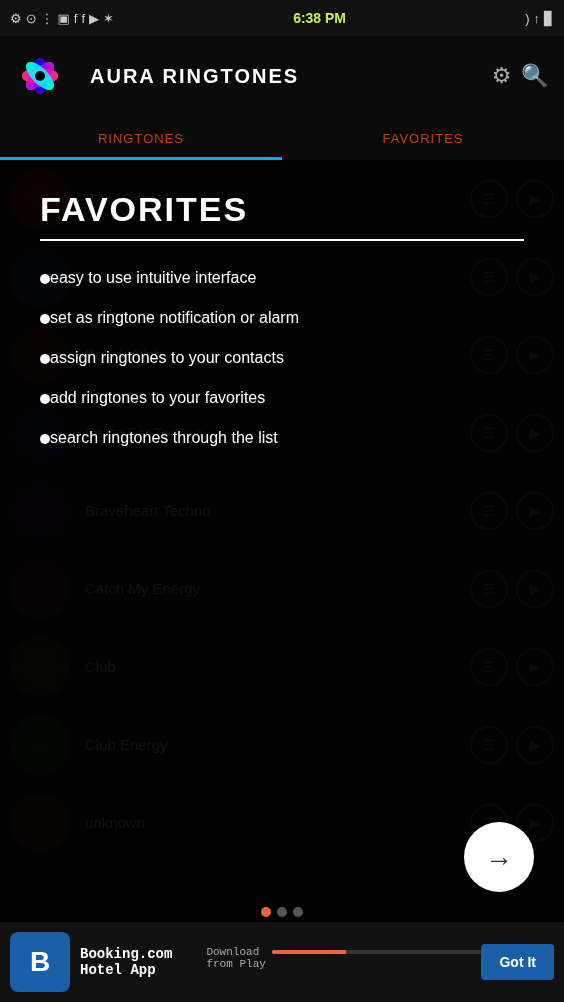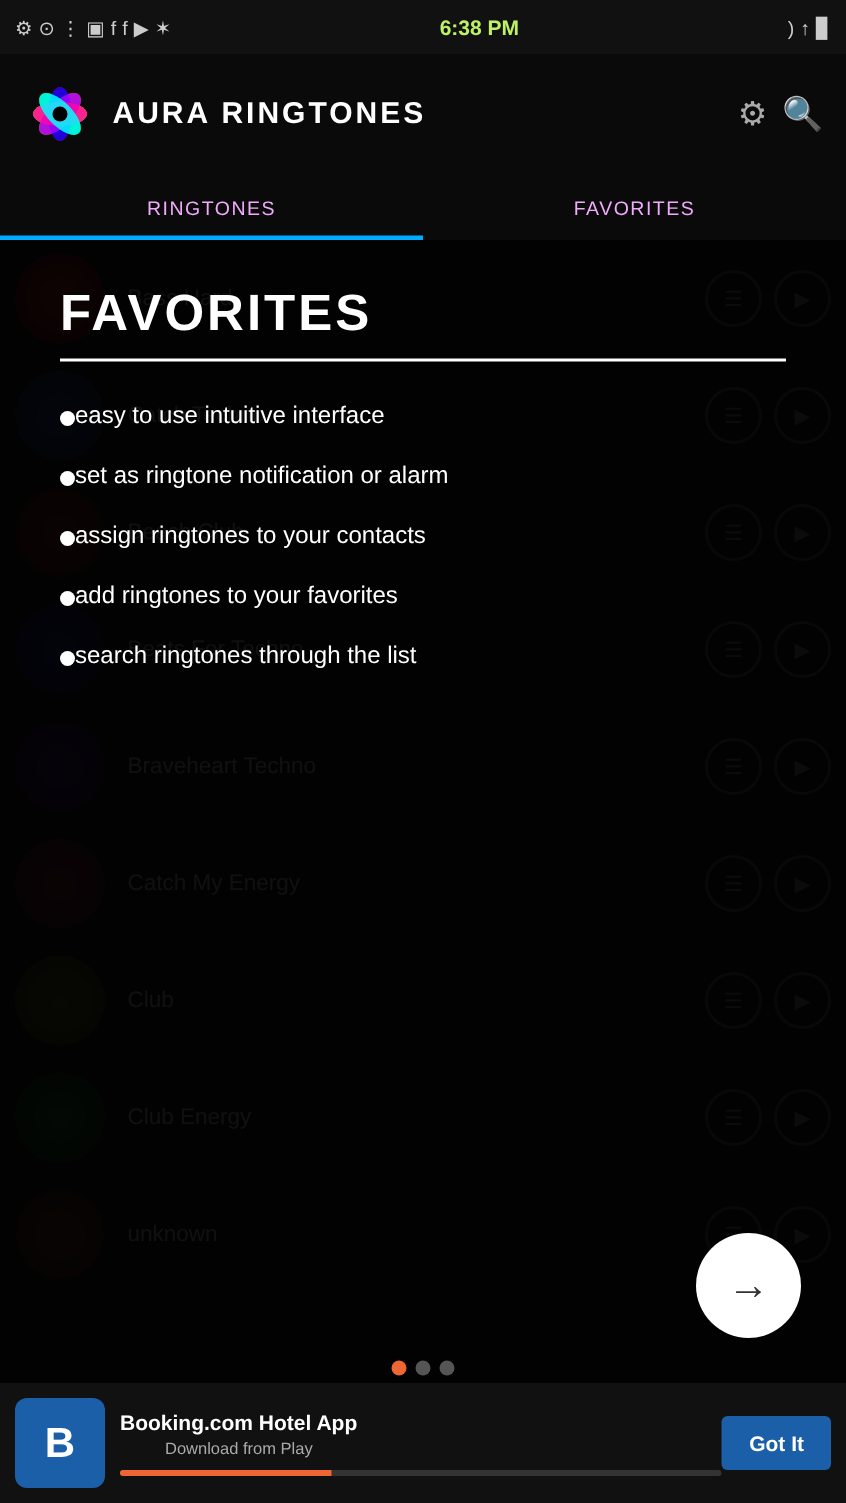--- a/index.html
+++ b/index.html
@@ -52,21 +52,21 @@
       display: flex;
       align-items: center;
       justify-content: space-between;
       padding: 0 15px;
       position: relative;
       z-index: 10;
     }
     .header-left {
       display: flex;
       align-items: center;
-      gap: 10px;
+      gap: 25px;
     }
     .logo-icon {
       width: 50px;
       height: 50px;
     }
     .header-title {
       color: #fff;
       font-size: 20px;
       letter-spacing: 2px;
       font-weight: bold;
@@ -88,21 +88,21 @@
       background: #0a0a0a;
       display: flex;
       position: relative;
       z-index: 10;
     }
     .nav-tab {
       flex: 1;
       display: flex;
       align-items: center;
       justify-content: center;
-      color: #f0abfc;
+      color: #c2410c;
       font-size: 13px;
       letter-spacing: 1px;
       cursor: pointer;
       position: relative;
     }
     .nav-tab.active::after {
       content: '';
       position: absolute;
       bottom: 0;
       left: 0;
@@ -258,22 +258,23 @@
       flex-shrink: 0;
     }
     .ad-icon-letter {
       color: #fff;
       font-size: 28px;
       font-weight: bold;
     }
     .ad-text {
       flex: 1;
       display: flex;
-      flex-direction: column;
+      flex-direction: row;
       gap: 4px;
+      font-family: Liberation Mono, monospace;
     }
     .ad-title {
       color: #fff;
       font-size: 14px;
       font-weight: bold;
     }
     .ad-sub {
       color: #aaa;
       font-size: 11px;
       padding-left: 30px;

